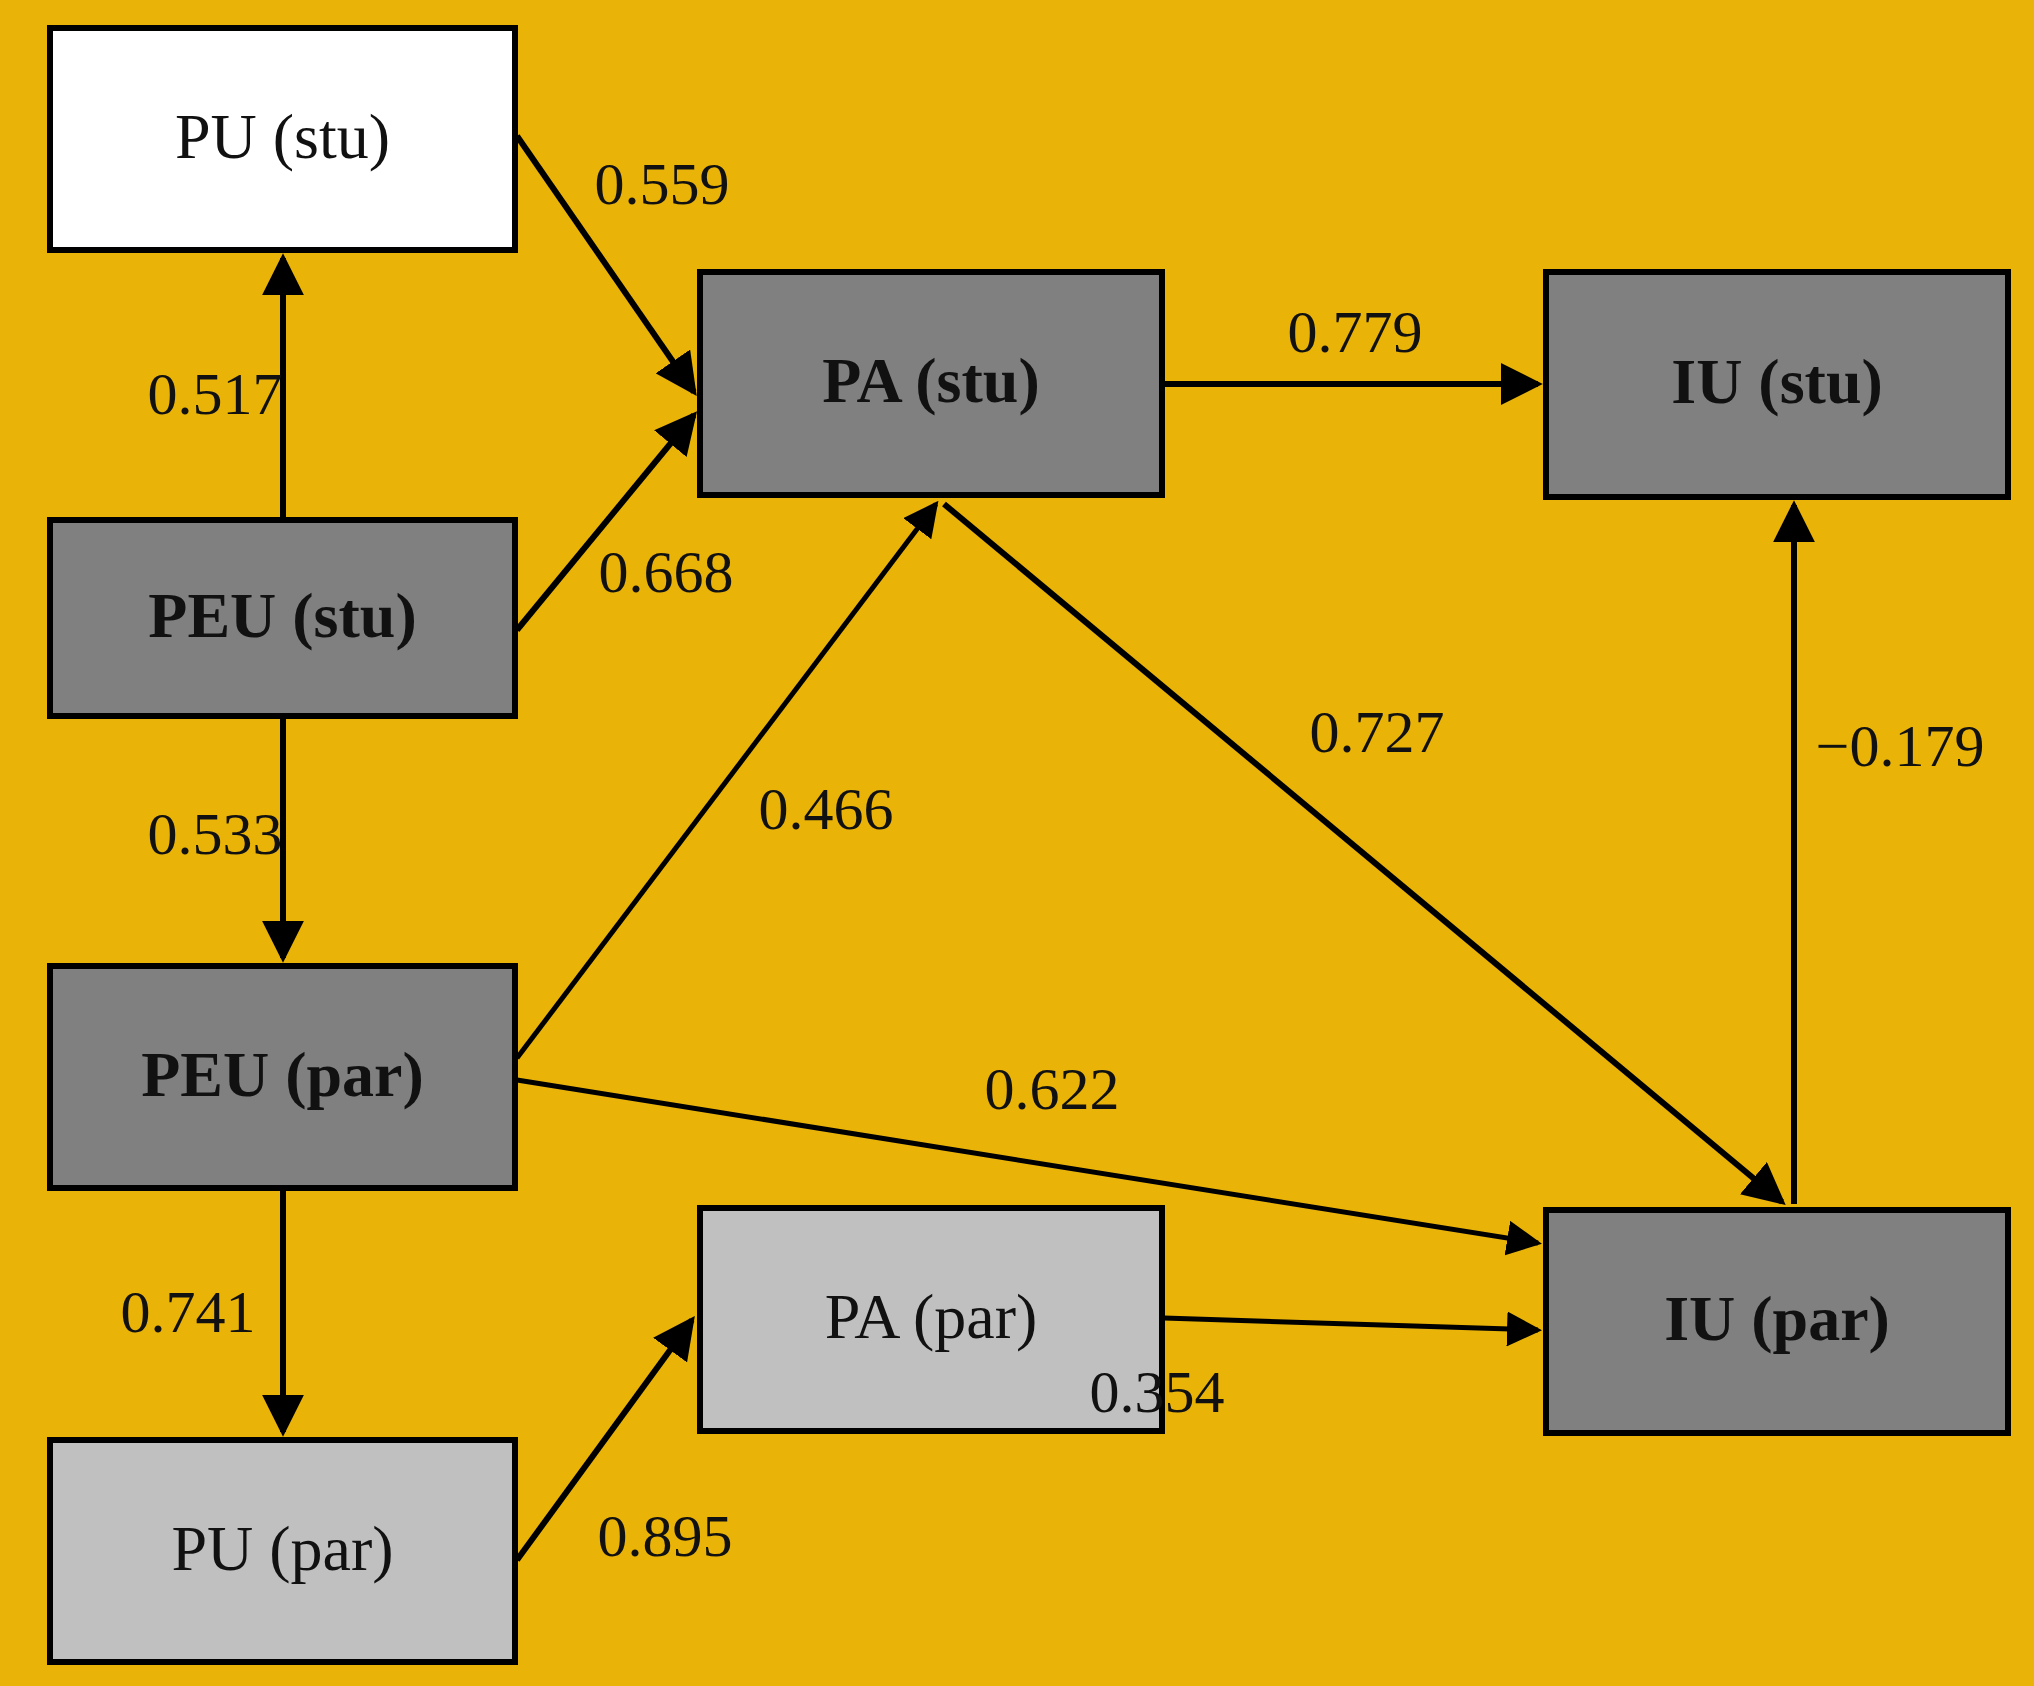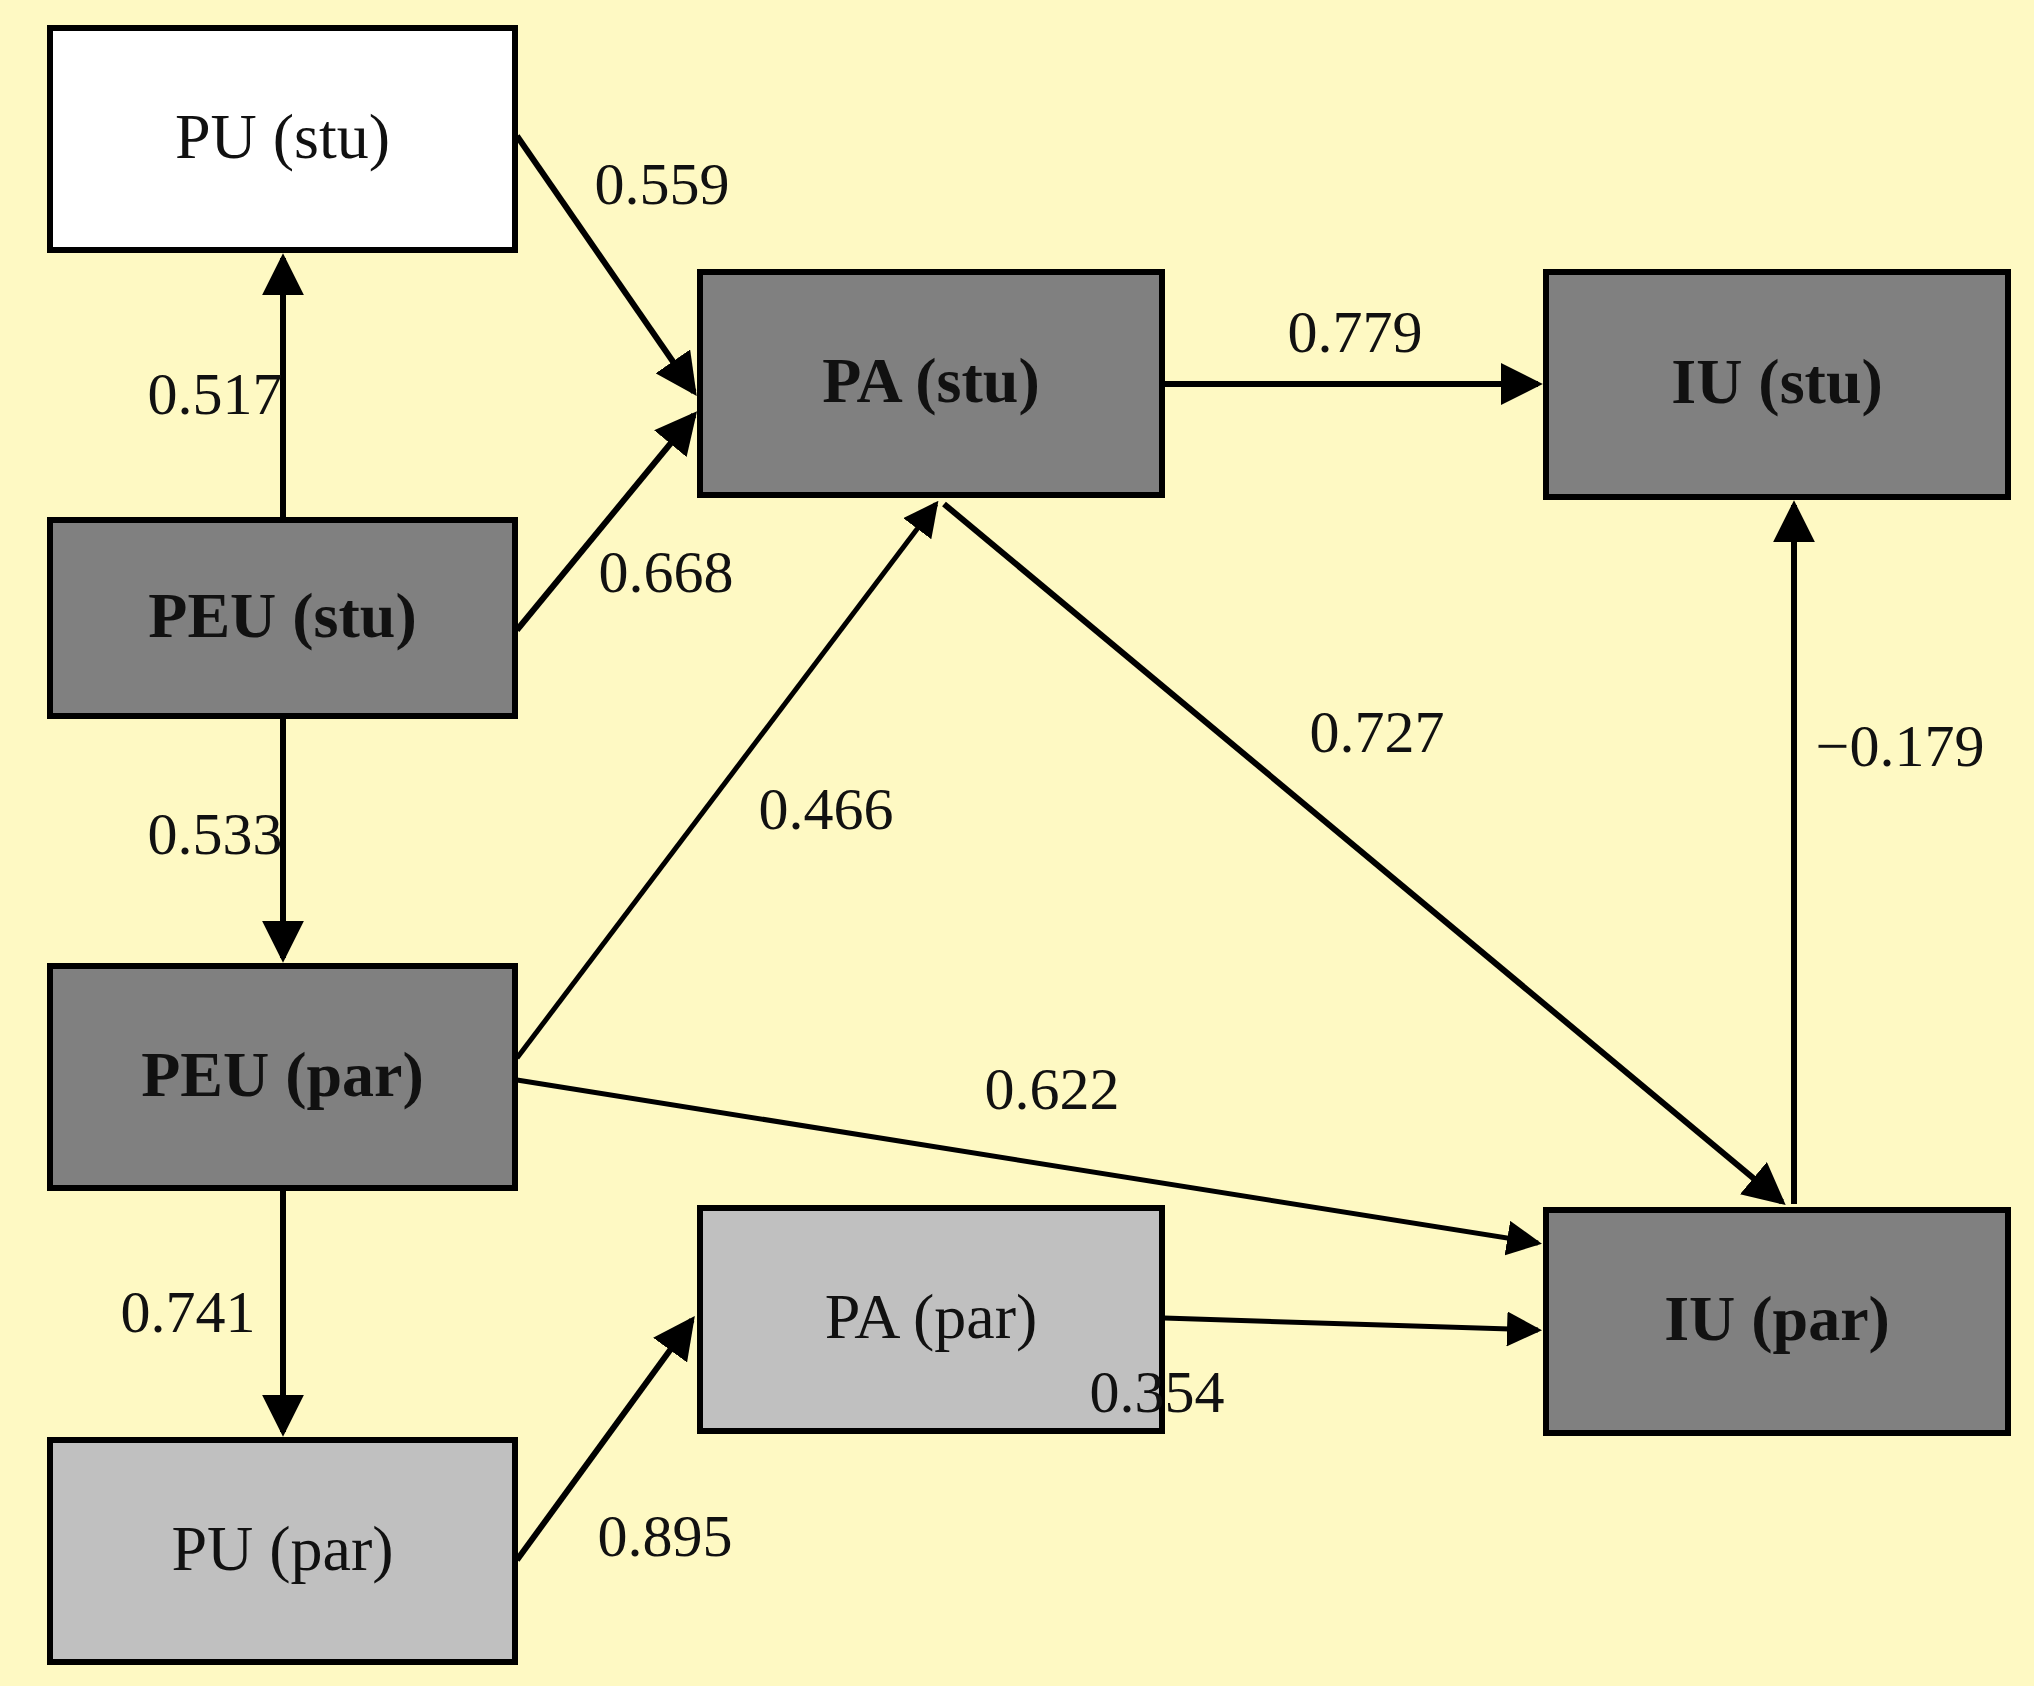--- a/index.html
+++ b/index.html
@@ -10,21 +10,21 @@
   body {
     width: 2034px;
     height: 1686px;
     font-family: "Liberation Serif", "DejaVu Serif", serif;
     overflow: hidden;
   }
   #diagram-root {
     position: relative;
     width: 2034px;
     height: 1686px;
-    background: #fef9c3;
+    background: #eab308;
   }
   svg.layer {
     position: absolute;
     top: 0;
     left: 0;
     width: 2034px;
     height: 1686px;
   }
   .node-rect {
     stroke: #000000;

